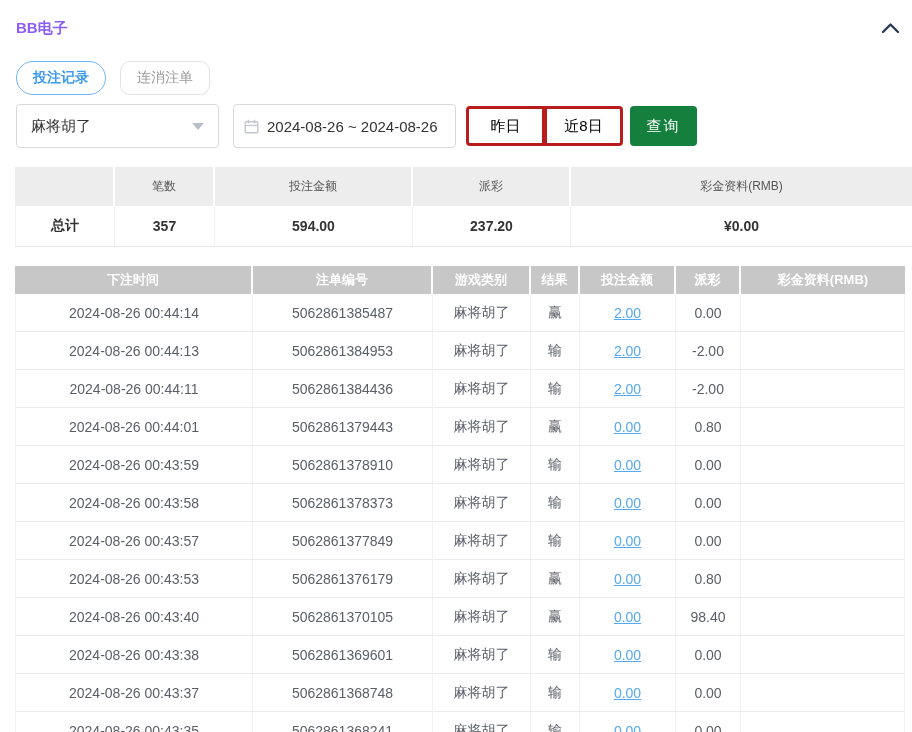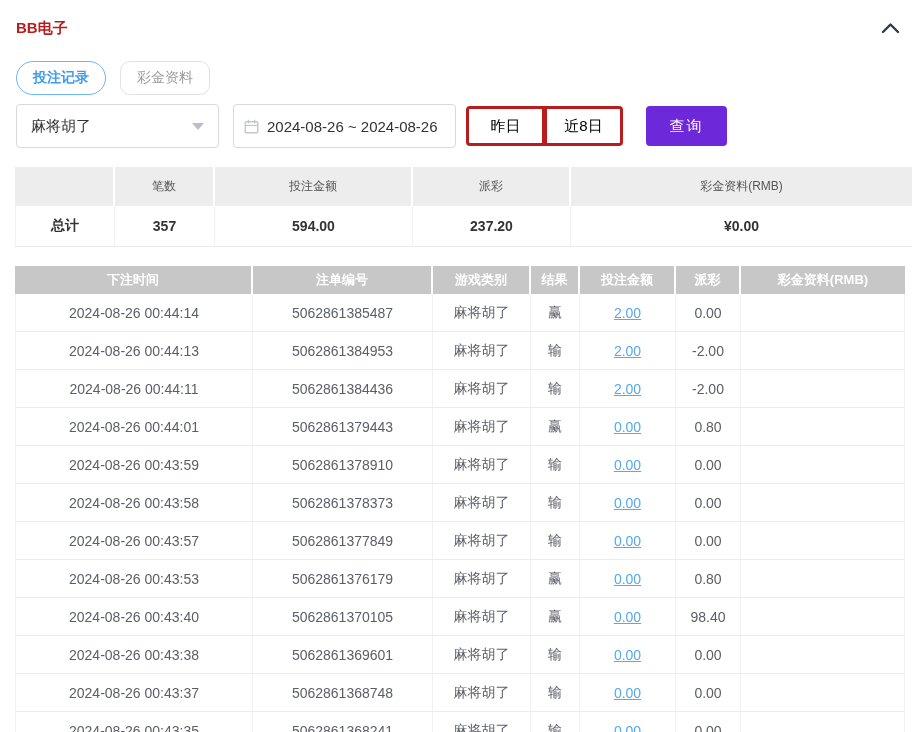--- a/index.html
+++ b/index.html
@@ -2,42 +2,42 @@
 <html><head>
 <meta charset="utf-8">
 <style>
   * { margin:0; padding:0; box-sizing:border-box; }
   html,body { background:#fff; }
   body { font-family:"Liberation Sans","DejaVu Sans",sans-serif; }
   .page { position:relative; width:912px; height:732px; overflow:hidden; background:#fff; }
 
   
   .panel-header { display:flex; justify-content:space-between; align-items:center; padding:18px 10px 0 16px; }
-  .panel-title { font-size:15px; font-weight:700; color:#b91c1c; }
+  .panel-title { font-size:15px; font-weight:700; color:#8b5cf6; }
   .collapse-btn { width:24px; height:20px; display:flex; align-items:center; justify-content:center; cursor:pointer; background:none; border:none; }
 
   
   .tabs { display:flex; gap:14px; margin:23px 0 0 16px; }
   .tab { height:34px; padding:0 16px; background:#fff; font-size:14px; cursor:pointer; }
   .tab.active { color:#3d9bf0; border:1px solid #6fb6f5; border-radius:17px; font-weight:700; }
   .tab.inactive { color:#9a9a9a; border:1px solid #e2e2e2; border-radius:10px; }
 
   
   .filter-row { display:flex; align-items:center; margin:9px 0 0 16px; }
   .select { width:203px; height:44px; border:1px solid #d9d9d9; border-radius:4px; display:flex; align-items:center; justify-content:space-between; padding:0 14px; cursor:pointer; }
   .select-value { font-size:15px; color:#333; }
   .caret-down { width:0; height:0; border-left:6px solid transparent; border-right:6px solid transparent; border-top:7px solid #b9bec7; }
   .date-range { width:223px; height:44px; border:1px solid #d9d9d9; border-radius:4px; display:flex; align-items:center; gap:8px; padding:17px 10px; margin-left:14px; cursor:pointer; }
   .date-text { font-size:15px; color:#333; white-space:nowrap; }
   .btn-group { display:flex; margin-left:10px; }
   .quick { height:40px; width:79px; background:#fff; border:3px solid #b91c1c; font-size:15px; color:#000000; margin-left:-1px; cursor:pointer; }
   .quick:first-child { margin-left:0; border-radius:4px 0 0 4px; }
   .quick:last-child { border-radius:0 4px 4px 0; }
   .quick.active { position:relative; z-index:2; border:1px solid #7ab8f5; color:#519ff0; border-radius:4px 0 0 4px; }
-  .search-btn { width:81px; height:40px; margin-left:23px; background:#6d28d9; color:#fff; border:none; border-radius:4px; font-size:15px; letter-spacing:2px; cursor:pointer; }
+  .search-btn { width:67px; height:40px; margin-left:7px; background:#15803d; color:#fff; border:none; border-radius:4px; font-size:15px; letter-spacing:2px; cursor:pointer; }
 
   
   table { border-collapse:separate; border-spacing:0; table-layout:fixed; }
   .summary { margin:19px 0 0 15px; width:897px; }
   .summary th { height:39px; background:#ededed; font-weight:400; font-size:12px; color:#555; text-align:center; border-right:2px solid #fff; }
   .summary th:last-child { border-right:none; }
   .summary td { height:41px; font-size:14px; color:#333; text-align:center; background:#fff; border-bottom:1px solid #e9e9e9; border-right:1px solid #f1f1f1;font-weight:bold; }
   .summary td:first-child { border-left:1px solid #f1f1f1; }
   .summary td:last-child { border-right:none; }
 
@@ -59,21 +59,21 @@
     <div class="panel-title">BB电子</div>
     <button class="collapse-btn">
       <svg width="19" height="12" viewBox="0 0 19 12">
         <polyline points="2,10 9.5,2.5 17,10" fill="none" stroke="#2b3a55" stroke-width="2.4" stroke-linecap="round" stroke-linejoin="round"></polyline>
       </svg>
     </button>
   </div>
 
   <div class="tabs">
     <button class="tab active">投注记录</button>
-    <button class="tab inactive">彩金资料</button>
+    <button class="tab inactive">连消注单</button>
   </div>
 
   <div class="filter-row">
     <div class="select">
       <span class="select-value">麻将胡了</span>
       <span class="caret-down"></span>
     </div>
     <div class="date-range">
       <svg width="15" height="15" viewBox="0 0 15 15">
         <rect x="1.2" y="2.8" width="12.6" height="11" rx="1.2" fill="none" stroke="#c3c7ce" stroke-width="1.4"></rect>

